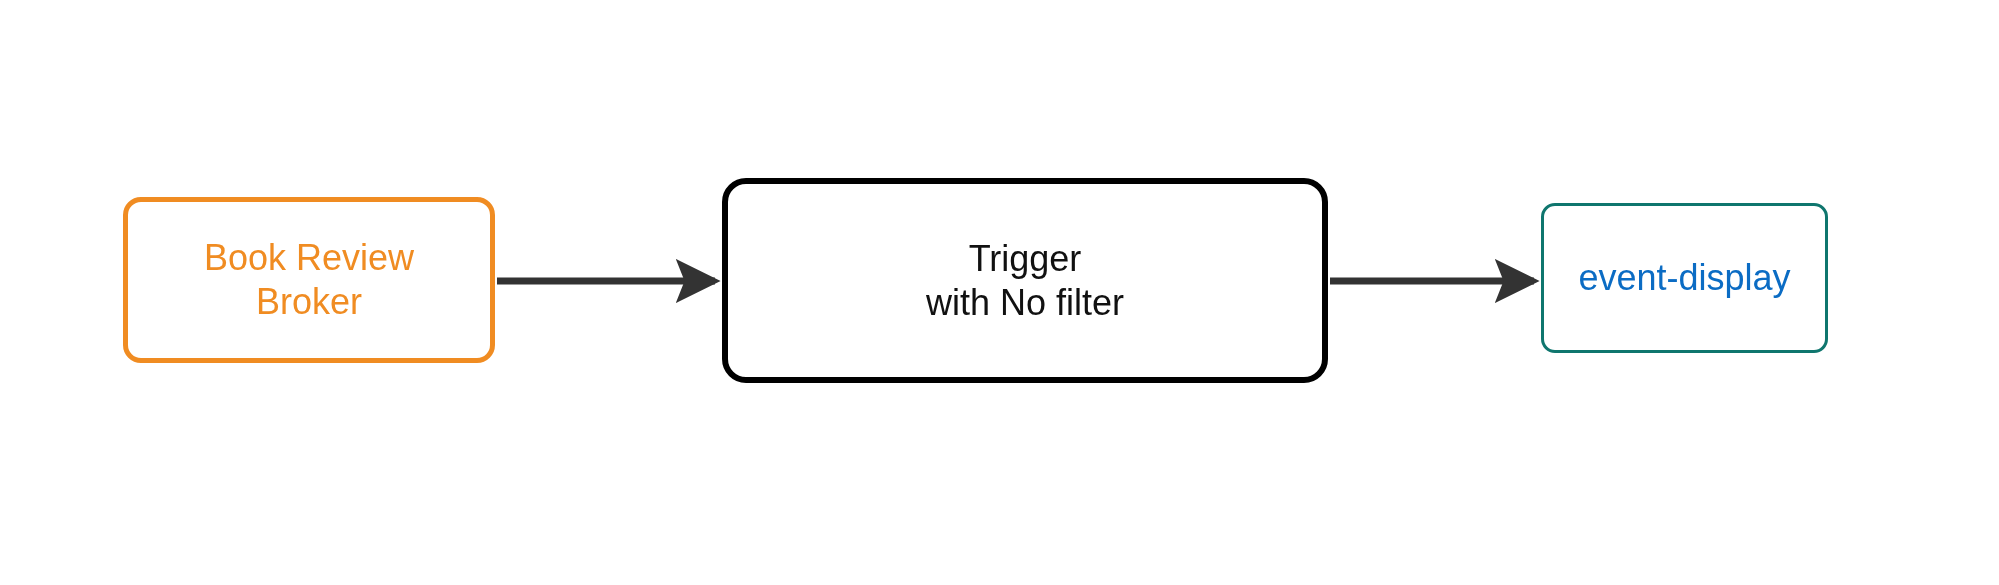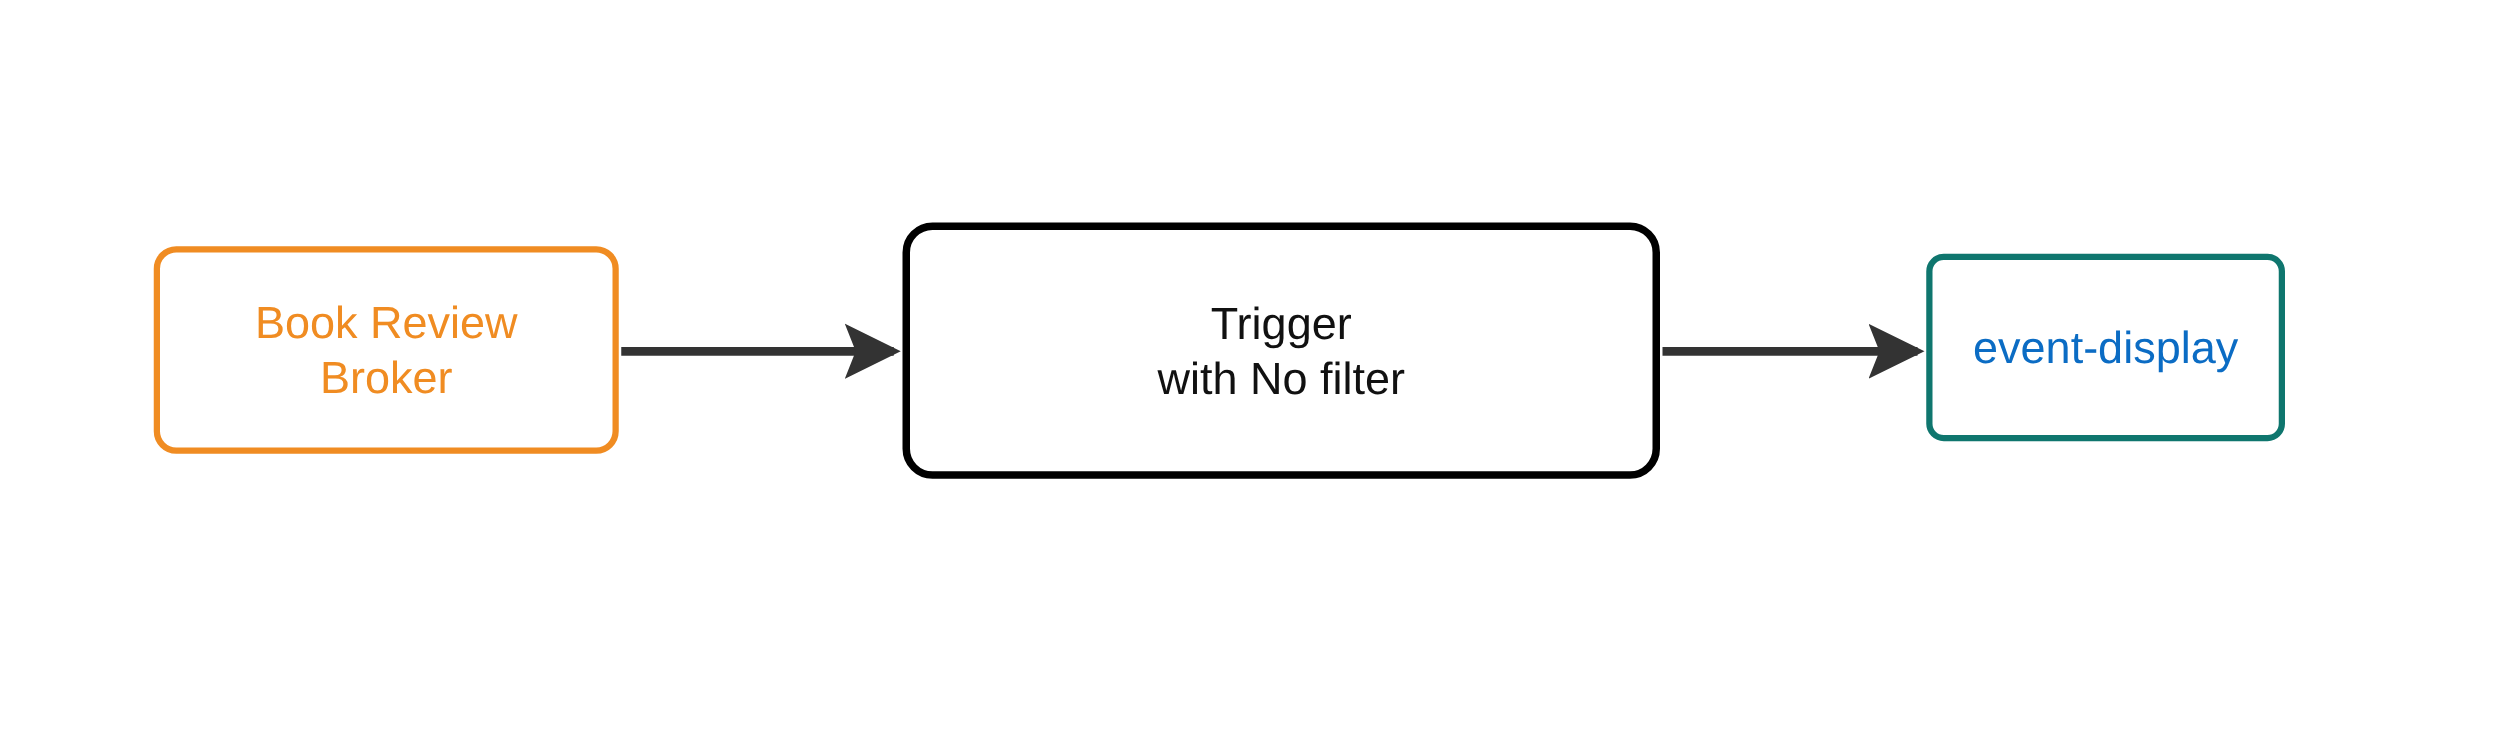--- a/index.html
+++ b/index.html
@@ -55,21 +55,21 @@
     color: #111111;
     font-size: 36px;
   }
 
   
   #node-sink {
     left: 1541px;
     top: 203px;
     width: 287px;
     height: 150px;
-    border: 5px solid #0f766e;
+    border: 3px solid #0f766e;
     border-radius: 14px;
     color: #0b6cc4;
     font-size: 36px;
   }
 
   .node-label {
     display: block;
     padding: 0 8px;
     white-space: pre-line;
   }

